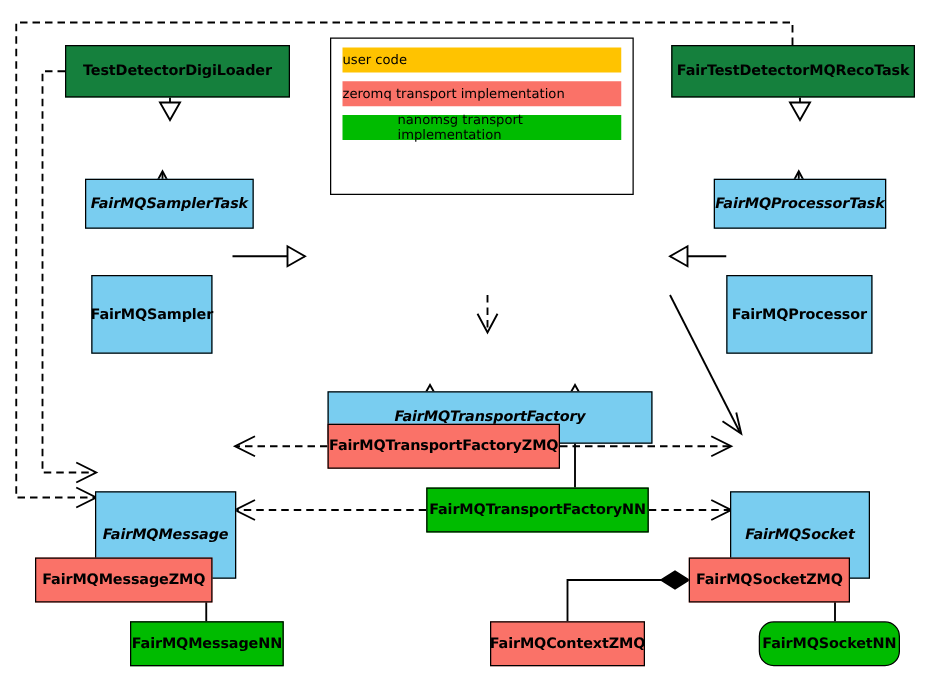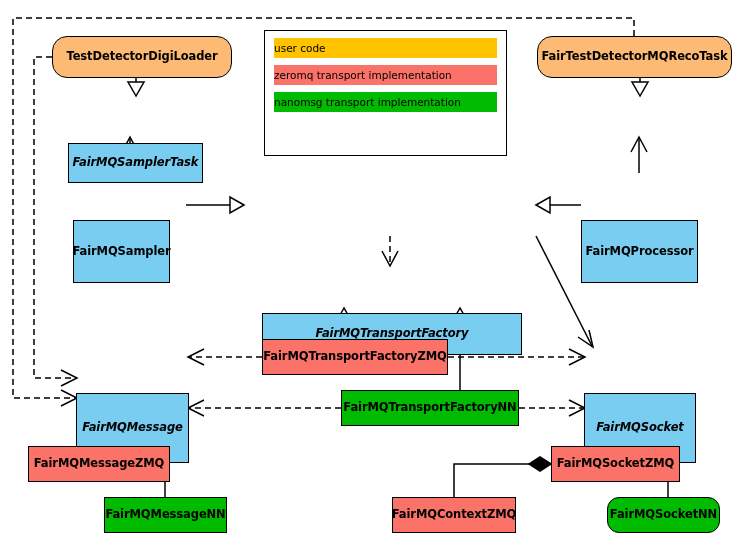--- a/index.html
+++ b/index.html
@@ -32,21 +32,21 @@
     align-items: center;
     justify-content: center;
     text-align: center;
     font-size: 11.5px;
     font-weight: bold;
     color: #000000;
     line-height: 1.15;
     letter-spacing: -0.1px;
     z-index: 3;
   }
-  .node.user { background: #fdba74; border-radius: 15px; }
+  .node.user { background: #15803d; }
   .node.framework { background: #79CDF0; margin-top: 47px; }
   .node.zeromq { background: #FA7268; }
   .node.nanomsg { background: #00BB00; }
   .node.abstract { font-style: italic; }
 
   #legend-box {
     position: absolute;
     left: 264px;
     top: 30px;
     width: 243px;
@@ -63,21 +63,21 @@
     display: flex;
     align-items: center;
     font-size: 10.5px;
     font-weight: normal;
     color: #000000;
   }
   .legend-row.user { background: #FFC300; }
   .legend-row.framework { background: #79CDF0; }
   .legend-row.zeromq { background: #FA7268; }
   .legend-row.nanomsg { background: #00BB00; }
-  .legend-row:last-child { margin-bottom: 0; }
+  .legend-row:last-child { margin-bottom: 0; padding-left: 44px; }
 </style>
 </head>
 <body>
 
 <div id="diagram-root">
 
   <svg id="edge-layer" viewBox="0 0 748 549" width="748" height="549" xmlns="http://www.w3.org/2000/svg">
 
     <g>
       <line x1="136" y1="78" x2="136" y2="96" stroke="#000" stroke-width="1.5"></line>
@@ -203,20 +203,23 @@
   </div>
 
   <div class="node user" style="left:537px; top:36px; width:195px; height:42px;">
     <span>FairTestDetectorMQRecoTask</span>
   </div>
 
   <div class="node framework abstract" style="left:68px; top:96px; width:135px; height:40px;">
     <span>FairMQSamplerTask</span>
   </div>
 
+  <div class="node framework abstract" style="left:571px; top:96px; width:138px; height:40px;">
+    <span>FairMQProcessorTask</span>
+  </div>
 
   <div class="node framework" style="left:73px; top:173px; width:97px; height:63px;">
     <span>FairMQSampler</span>
   </div>
 
 
   <div class="node framework" style="left:581px; top:173px; width:117px; height:63px;">
     <span>FairMQProcessor</span>
   </div>
 

